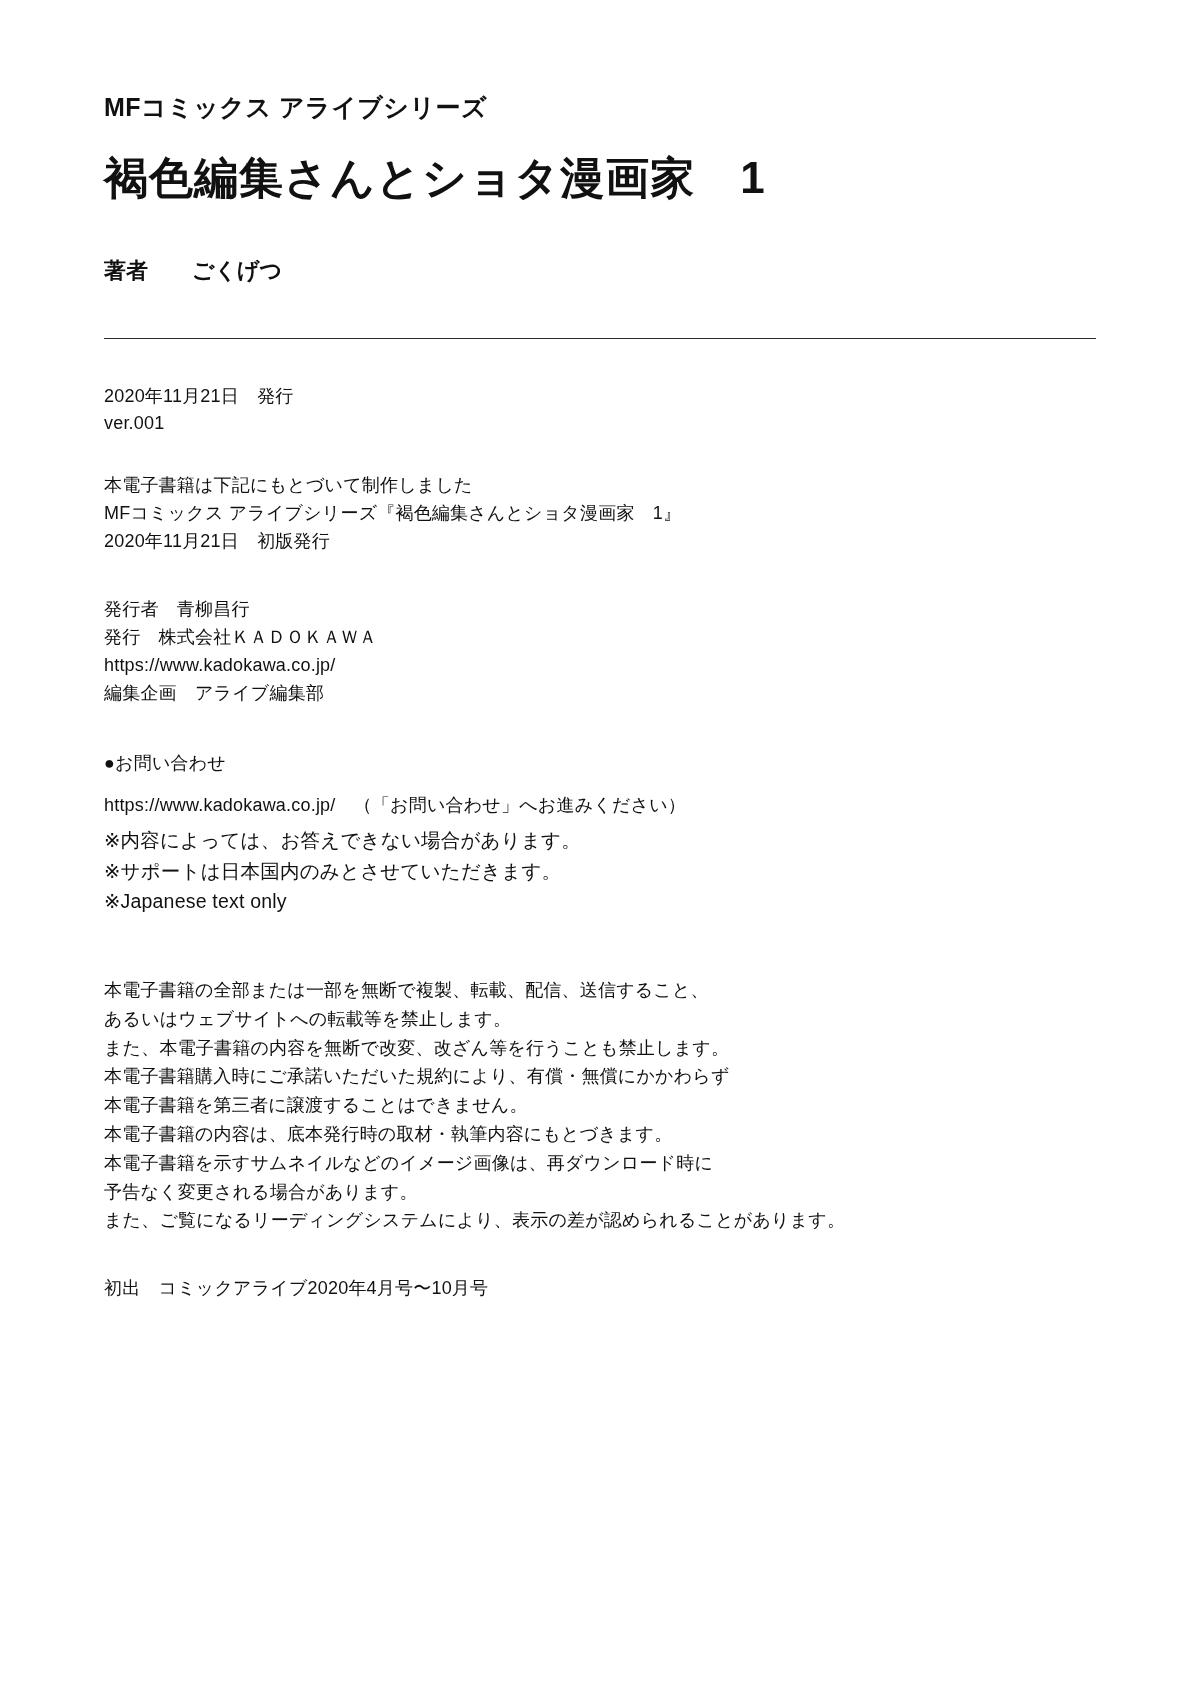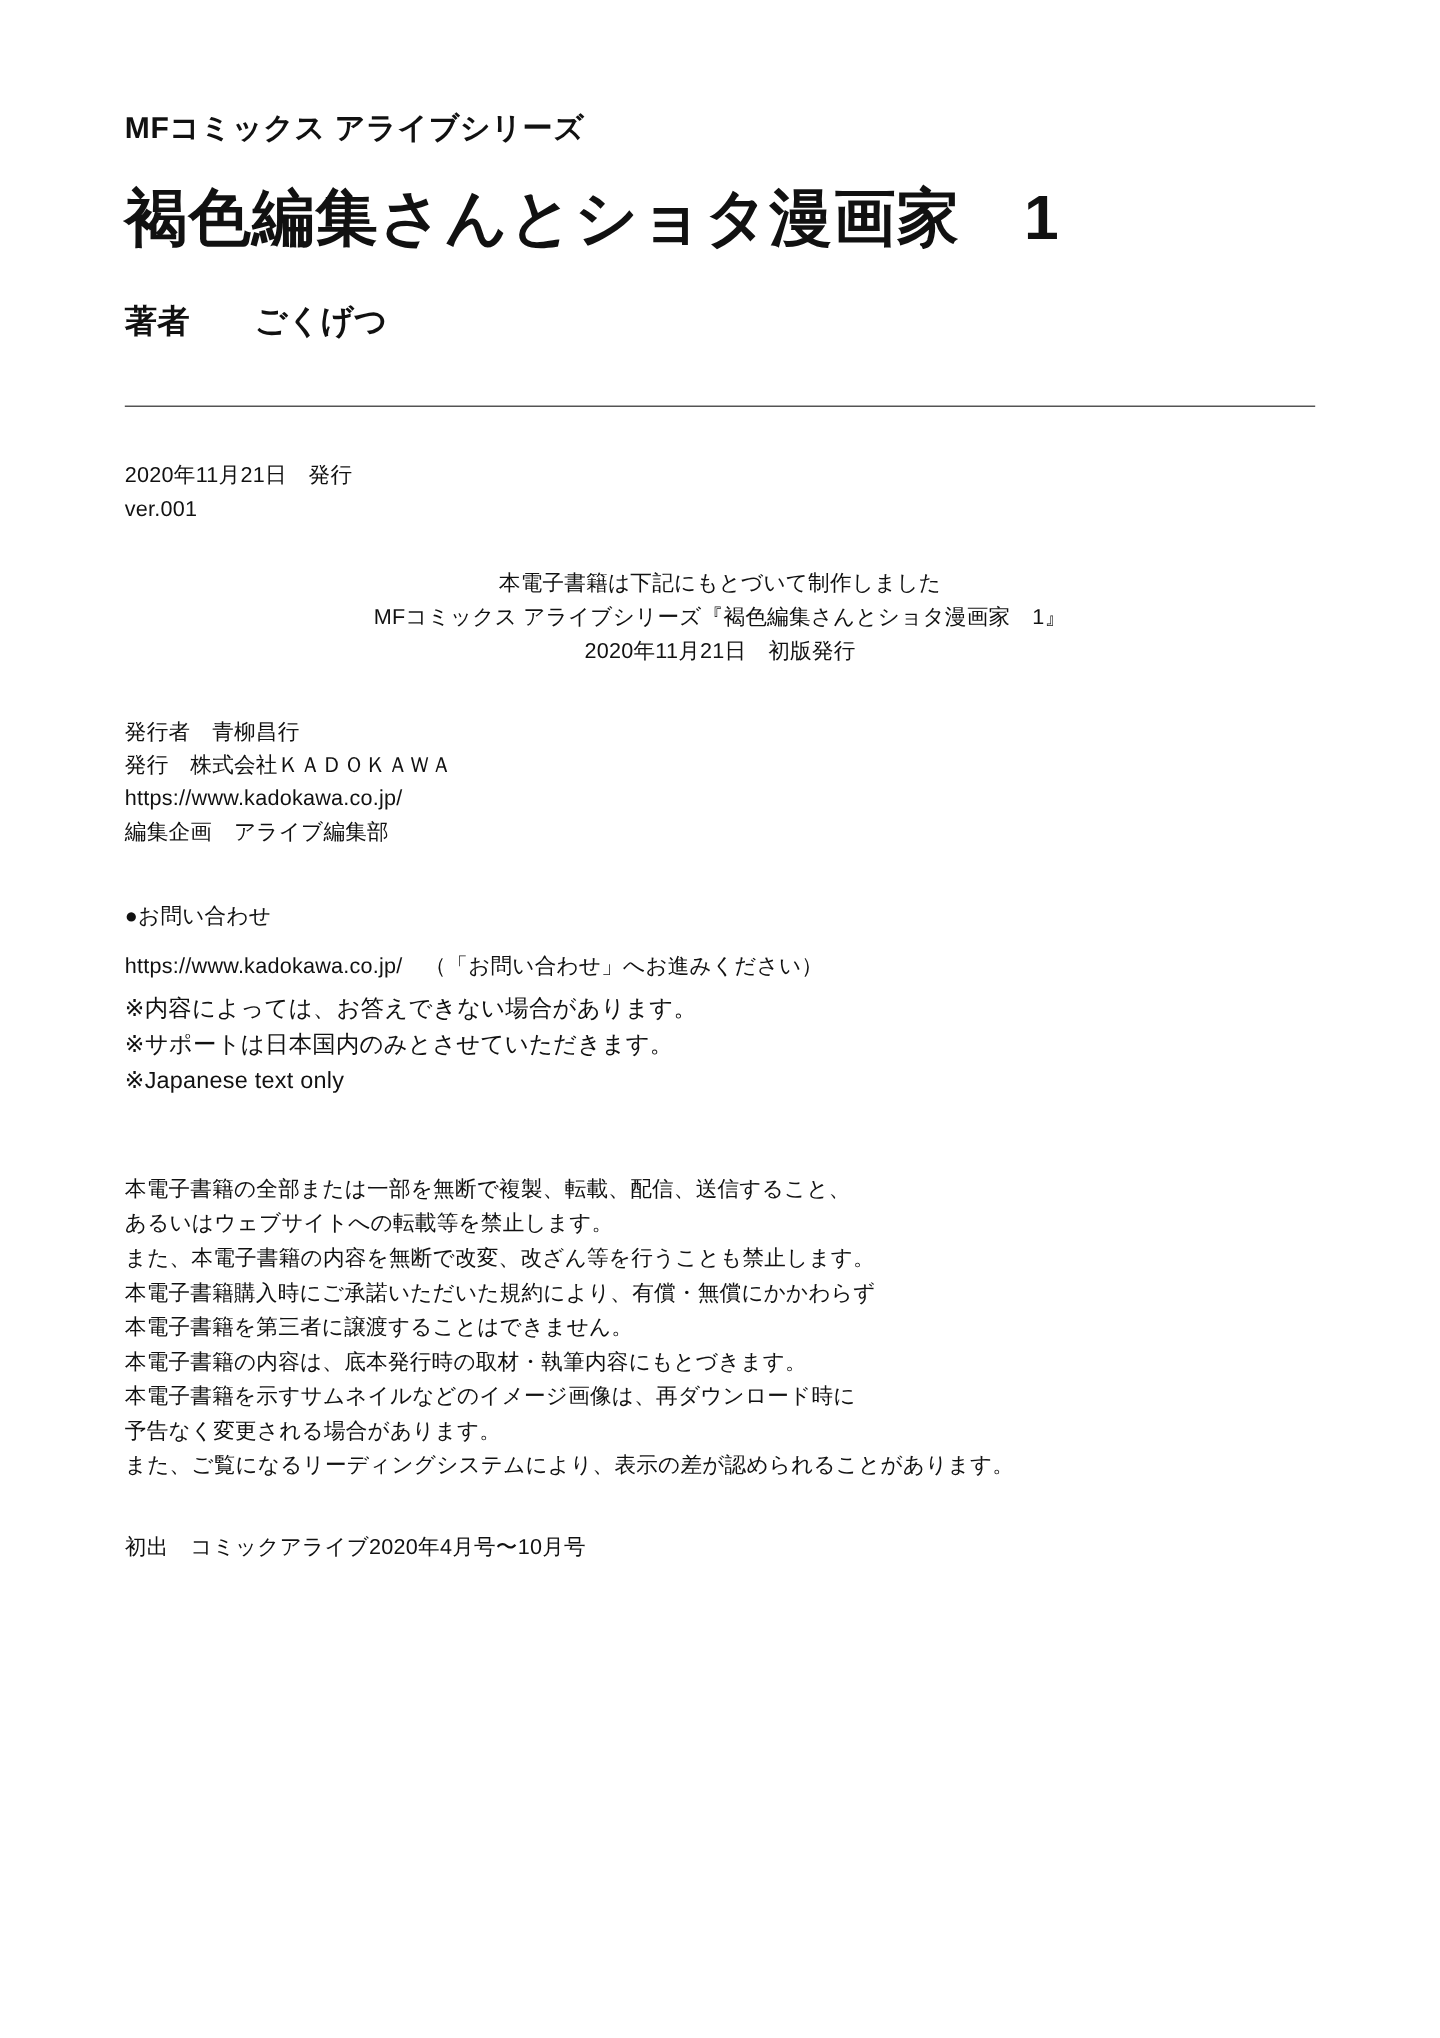--- a/index.html
+++ b/index.html
@@ -24,29 +24,29 @@
     padding: 92px 104px 0 104px;
   }
   .series-label {
     font-size: 25px;
     font-weight: bold;
     letter-spacing: 0.5px;
     margin: 0 0 28px 0;
     line-height: 1.2;
   }
   .book-title {
-    font-size: 52px;
+    font-size: 44px;
     font-weight: bold;
     letter-spacing: 1px;
-    margin: 0 0 36px 0;
+    margin: 0 0 52px 0;
     line-height: 1.25;
     white-space: pre;
   }
   .author-line {
-    font-size: 27px;
+    font-size: 22px;
     font-weight: bold;
     margin: 0 0 52px 0;
     line-height: 1.3;
     white-space: pre;
   }
   .divider {
     border: none;
     border-top: 1px solid #2b2b2b;
     margin: 0 0 44px 0;
     width: 100%;
@@ -83,21 +83,21 @@
 
   <div class="author-line">著者　　ごくげつ</div>
 
   <hr class="divider">
 
   <div class="block nowrap-line" style="margin-bottom:0;">2020年11月21日　発行</div>
 
   <div class="block nowrap-line gap-lg" style="margin-bottom:34px;">ver.001</div>
 
 
-  <div class="block mixed" style="margin-bottom:40px;text-align:center;">本電子書籍は下記にもとづいて制作しました
+  <div class="block mixed" style="margin-bottom:40px;">本電子書籍は下記にもとづいて制作しました
 MFコミックス アライブシリーズ『褐色編集さんとショタ漫画家　1』
 2020年11月21日　初版発行</div>
 
   <div class="block mixed" style="margin-bottom:42px;">発行者　青柳昌行
 発行　株式会社ＫＡＤＯＫＡＷＡ
 https://www.kadokawa.co.jp/
 編集企画　アライブ編集部</div>
 
   <div class="block nowrap-line" style="margin-bottom:14px;">●お問い合わせ</div>
 

